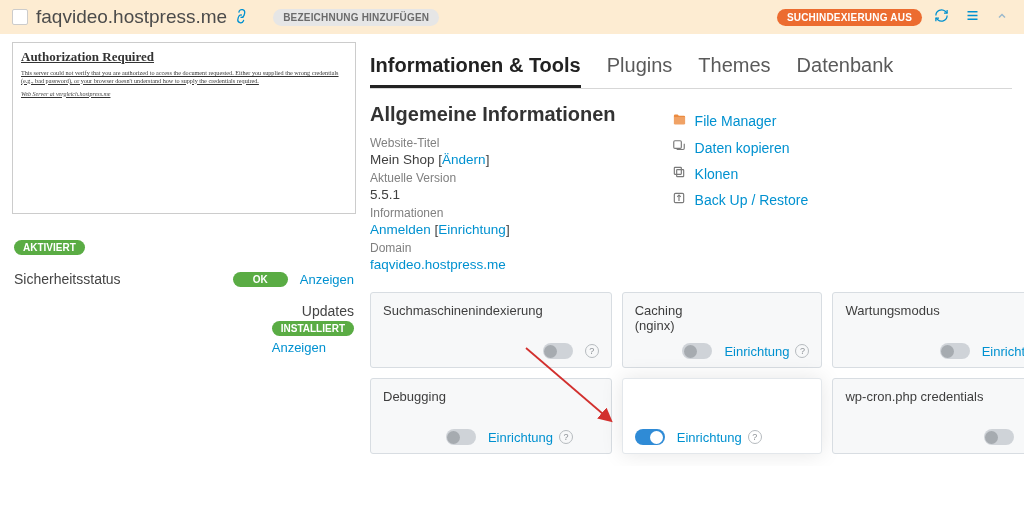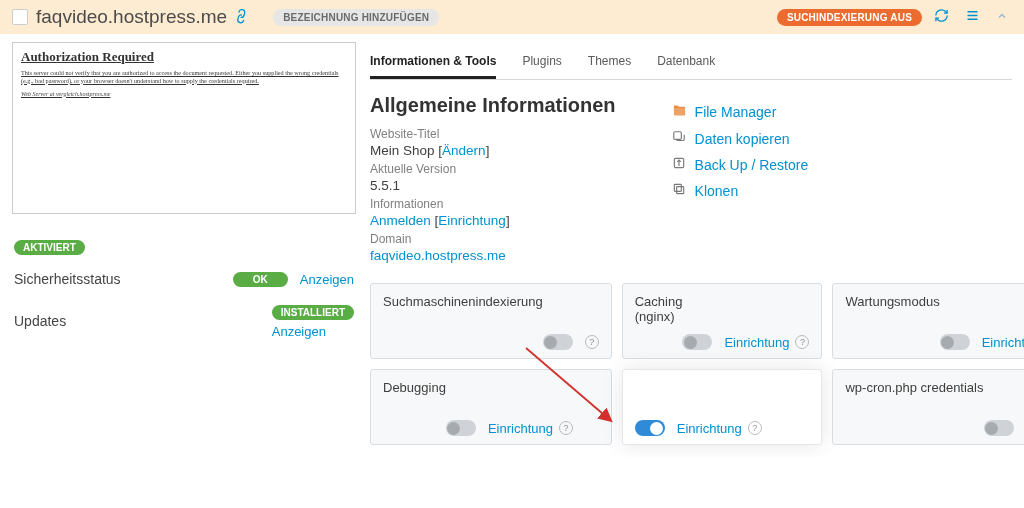--- a/index.html
+++ b/index.html
@@ -79,21 +79,21 @@
   .status-row { display: flex; align-items: center; padding: 8px 2px; font-size: 14px; color: #444;}
   .status-row .lbl { flex: 1; }
   .pill { color: #fff; font-size: 10px; font-weight: 700; padding: 2px 9px; border-radius: 10px; }
   .pill-green  { background: #5aac44; }
   .pill-wide   { padding: 2px 20px; }
   .link { color: #0091d0; cursor: pointer; margin-left: 12px; }
   .status-row .link { font-size: 13px; }
 
   
   .tabs { border-bottom: 1px solid #d7d7d7; display: flex; gap: 26px; padding: 4px 0 0 0; }
-  .tab { color: #5a5a5a; font-size: 12px; padding: 8px 0; cursor: pointer; }
+  .tab { color: #5a5a5a; font-size: 20px; padding: 8px 0; cursor: pointer; }
   .tab.active { color: #222; font-weight: 700; border-bottom: 3px solid #222; }
 
   
   .info-row { display: flex; gap: 56px; margin-top: 14px; }
   .info-col h2 { font-size: 20px; color: #333; font-weight: 700; margin-bottom: 10px; }
   .meta-lbl { font-size: 12px; color: #808080; margin-top: 3px; }
   .meta-val { font-size: 13.5px; color: #404040; margin-top: 2px; margin-bottom: 4px; }
   .meta-val .link { margin-left: 0; }
   .bracket { color: #404040; }
 
@@ -207,21 +207,21 @@
     <div class="status-list">
       <div class="status-row">
         <span class="pill pill-green">AKTIVIERT</span>
         <span style="width:60px;"></span>
       </div>
       <div class="status-row">
         <span class="lbl">Sicherheitsstatus</span>
         <span class="pill pill-green pill-wide">OK</span>
         <span class="link">Anzeigen</span>
       </div>
-      <div class="status-row" style="align-items:center;">
+      <div class="status-row" style="align-items:flex-end;flex-direction:column;">
         <span class="lbl">Updates</span>
         <span>
           <div class="pill pill-green" style="display:inline-block;">INSTALLIERT</div><br>
           <span class="link" style="margin-left:0; display:inline-block; margin-top:4px;">Anzeigen</span>
         </span>
       </div>
     </div>
   </div>
 
   <div class="right-col" style="position:relative;">
@@ -273,35 +273,35 @@
             <svg width="14" height="14" viewBox="0 0 24 24" fill="none" stroke="currentColor" stroke-width="2">
                 <rect x="3" y="3" width="13" height="13" rx="2"></rect>
                 <path d="M8 18h11a2 2 0 0 0 2-2V8"></path>
               </svg>
           </span>
           <span class="link">Daten kopieren</span>
         </div>
         <div class="tool-item">
           <span class="ticon">
             <svg width="14" height="14" viewBox="0 0 24 24" fill="none" stroke="currentColor" stroke-width="2">
+                <rect x="4" y="4" width="12" height="12" rx="1"></rect>
+                <rect x="8" y="8" width="12" height="12" rx="1"></rect>
+              </svg>
+          </span>
+          <span class="link">Klonen</span>
+        </div>
+        <div class="tool-item">
+          <span class="ticon">
+            <svg width="14" height="14" viewBox="0 0 24 24" fill="none" stroke="currentColor" stroke-width="2">
                 <rect x="4" y="4" width="16" height="16" rx="2"></rect>
                 <polyline points="9 10 12 7 15 10"></polyline>
                 <line x1="12" y1="7" x2="12" y2="17"></line>
               </svg>
           </span>
           <span class="link">Back Up / Restore</span>
-        </div>
-        <div class="tool-item">
-          <span class="ticon">
-            <svg width="14" height="14" viewBox="0 0 24 24" fill="none" stroke="currentColor" stroke-width="2">
-                <rect x="4" y="4" width="12" height="12" rx="1"></rect>
-                <rect x="8" y="8" width="12" height="12" rx="1"></rect>
-              </svg>
-          </span>
-          <span class="link">Klonen</span>
         </div>
       </div>
     </div>
 
     <div class="tiles">
 
       <div class="tile">
         <div class="tile-title">Suchmaschinenindexierung</div>
         <div class="tile-row">
           <div class="toggle"></div>

